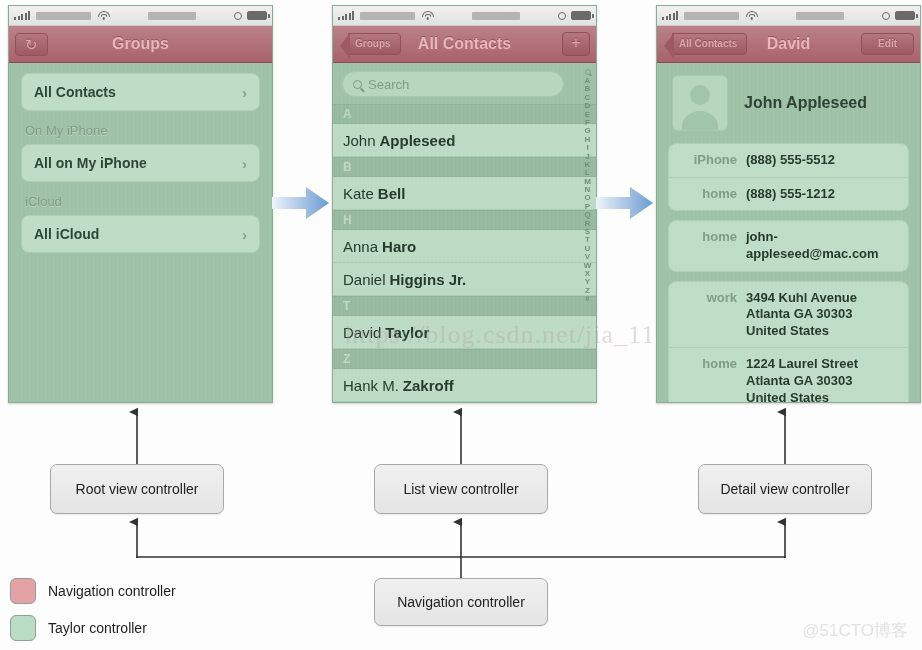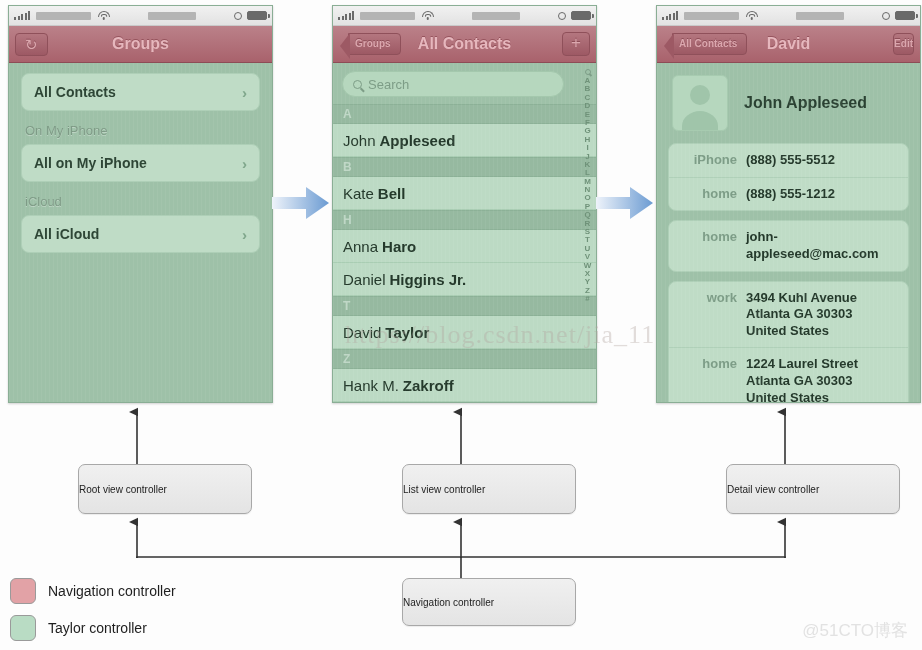--- a/index.html
+++ b/index.html
@@ -63,21 +63,21 @@
   .nav-title {
     position:absolute; left:0; right:0; text-align:center;
     font-size:16px; font-weight:bold; color:#e6b7bd;
     text-shadow:0 -1px 0 rgba(120,50,60,.5); pointer-events:none;
   }
   .nav-btn {
     position:relative; z-index:2;
     background:linear-gradient(#b4767f,#9d5964);
     border:1px solid #8f505a; border-radius:4px;
     color:#dba7ae; font-size:10px; font-weight:bold;
-    padding:5px 0; line-height:1; text-shadow:0 -1px 0 rgba(110,45,55,.5);
+    padding:5px 16px; line-height:1; text-shadow:0 -1px 0 rgba(110,45,55,.5);
   }
   .nav-btn.refresh { font-size:15px; padding:3px 9px; font-weight:normal; }
   .nav-btn.plus { font-size:17px; padding:1px 8px 4px; font-weight:normal; }
   .nav-btn.back {
     border-radius:0 4px 4px 0; margin-left:9px; padding:5px 9px 5px 6px;
   }
   .nav-btn.back:before {
     content:""; position:absolute; left:-9px; top:-1px;
     width:0; height:0;
     border-top:13px solid transparent; border-bottom:13px solid transparent;
@@ -170,22 +170,22 @@
 
   
   .bluearrow { position:absolute; width:58px; height:34px; }
   #arrow-1 { left:272px; top:186px; }
   #arrow-2 { left:596px; top:186px; }
 
   
   .box {
     position:absolute; background:linear-gradient(#f0f0f0,#e4e4e4);
     border:1px solid #a8a8a8; border-radius:7px;
-    display:flex; align-items:center; justify-content:flex-start;
-    font-size:10px; color:#222; box-shadow:0 1px 1px rgba(0,0,0,.07);margin-left:28px;
+    display:flex; align-items:center; justify-content:center;
+    font-size:14px; color:#222; box-shadow:0 1px 1px rgba(0,0,0,.07);
   }
   #box-root   { left:50px;  top:464px; width:174px; height:50px; }
   #box-list   { left:374px; top:464px; width:174px; height:50px; }
   #box-detail { left:698px; top:464px; width:174px; height:50px; }
   #box-nav    { left:374px; top:578px; width:174px; height:48px; }
 
   
   .legend { position:absolute; left:10px; top:578px; }
   .legend-row { display:flex; align-items:center; gap:12px; margin-bottom:11px; }
   .swatch { width:26px; height:26px; border-radius:6px; border:1px solid #9a9a9a; }

